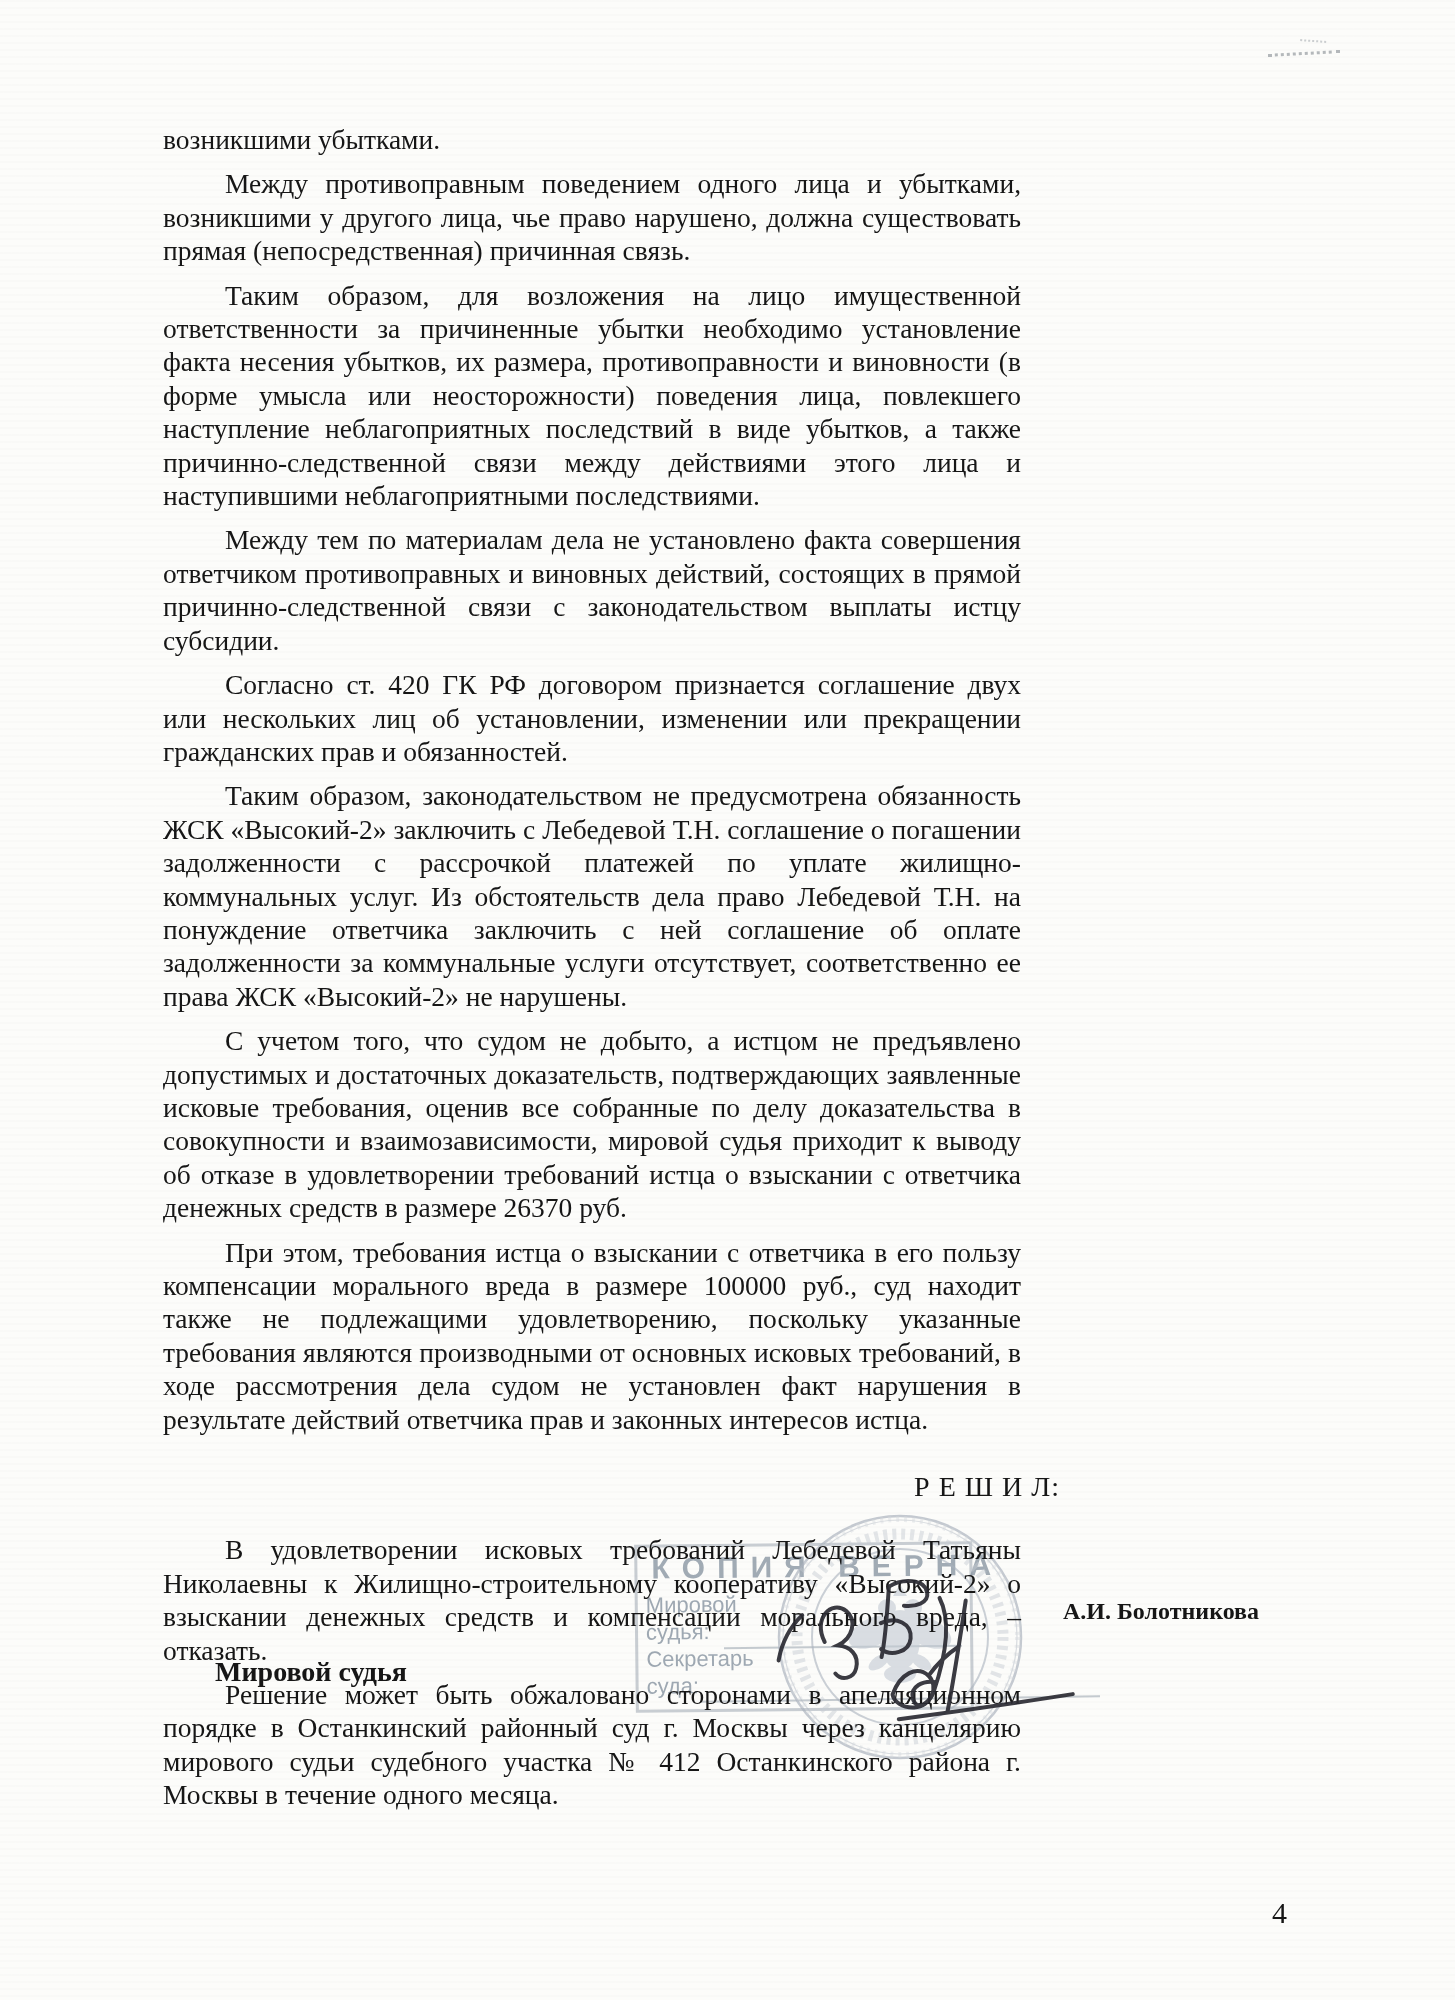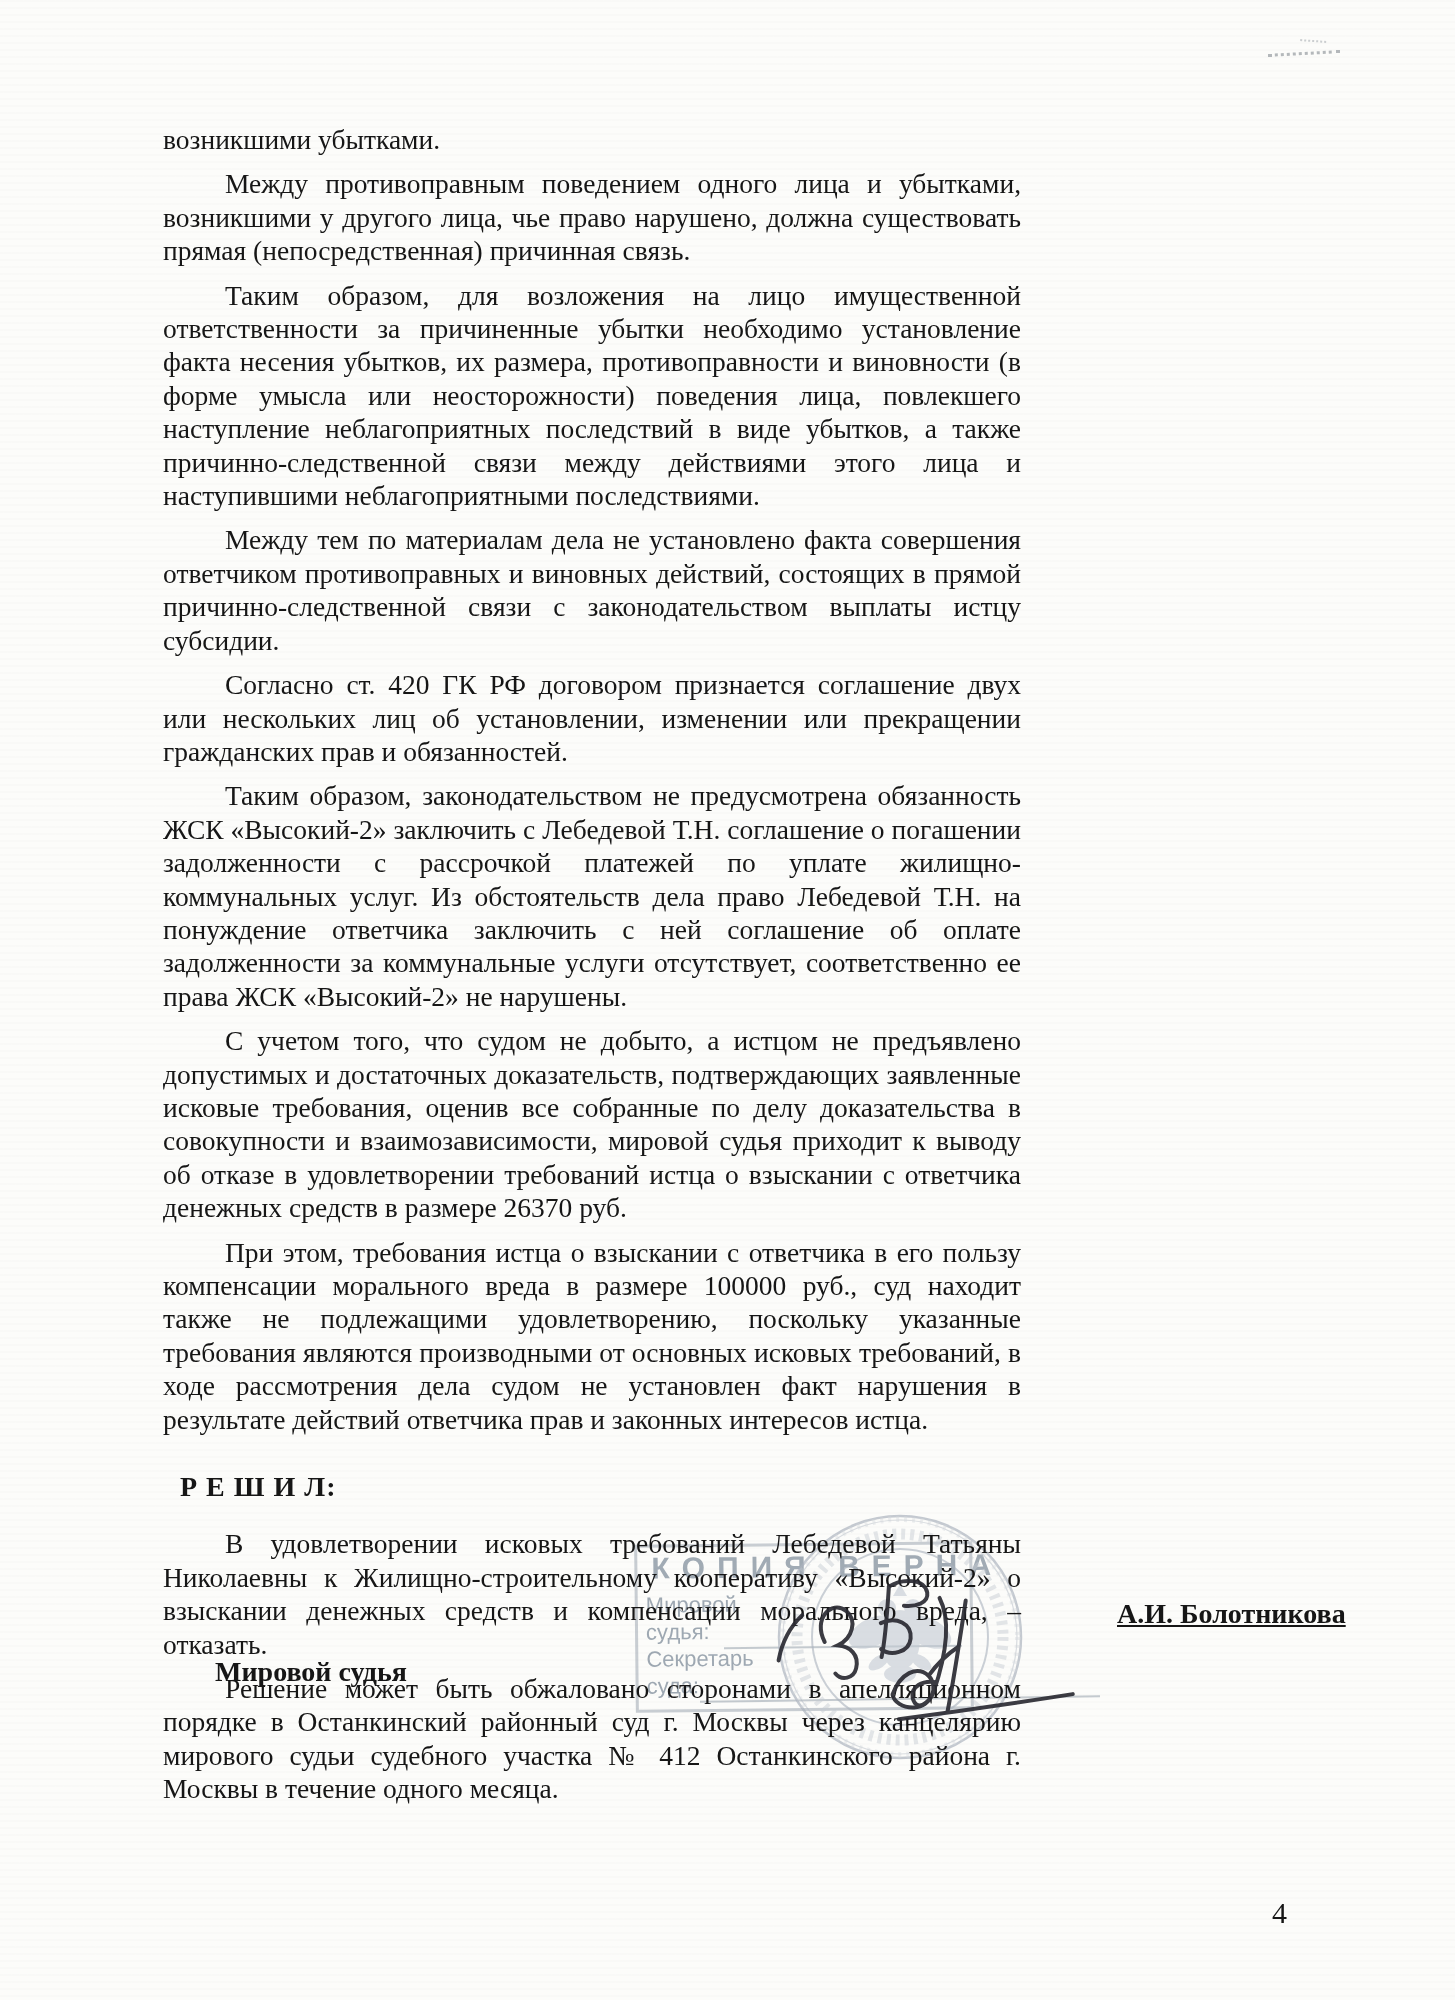--- a/index.html
+++ b/index.html
@@ -20,34 +20,34 @@
   .content{
     position:absolute;left:152px;top:112px;width:880px;
     font-size:27.5px;line-height:33.4px;
     text-align:justify;
     z-index:2;
   }
   .content p{margin:11px;padding:0;}
   .para{text-indent:62px;}
   .para.no-indent{text-indent:0;}
   .resolution-heading{
-    font-weight:bold;
-    text-align:left;
+    font-weight:normal;
+    text-align:right;
     letter-spacing:1px;
-    margin:34px 0 24px 0;
+    margin:34px 0 30px 0;
     transform:translateX(28px);
     font-size:28px;
   }
   .sig-left{
     position:absolute;left:215px;top:1656px;
     font-size:28px;font-weight:bold;z-index:2;
   }
   .sig-right{
-    position:absolute;left:1117px;top:1598px;
-    font-size:28px;font-weight:bold;z-index:2;text-decoration:underline;
+    position:absolute;left:1063px;top:1598px;
+    font-size:24px;font-weight:bold;z-index:2;
   }
   .page-number{
     position:absolute;left:1272px;top:1896px;
     font-size:30px;z-index:2;
   }
   
   .stamp-rect{
     position:absolute;left:635px;top:1543px;width:332px;height:162px;
     border:3px solid rgba(148,158,170,0.5);
     z-index:1;

